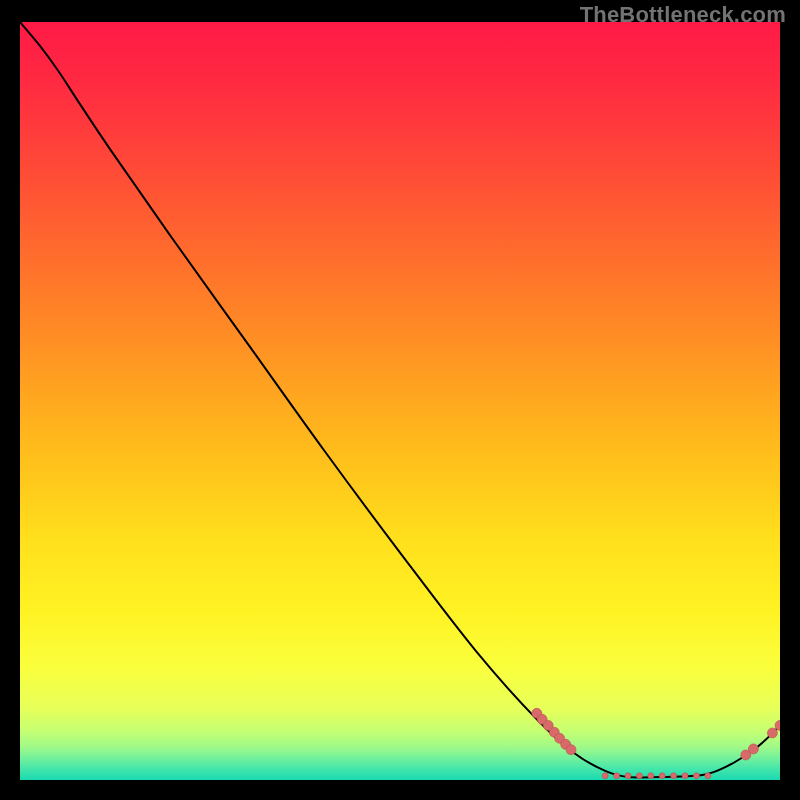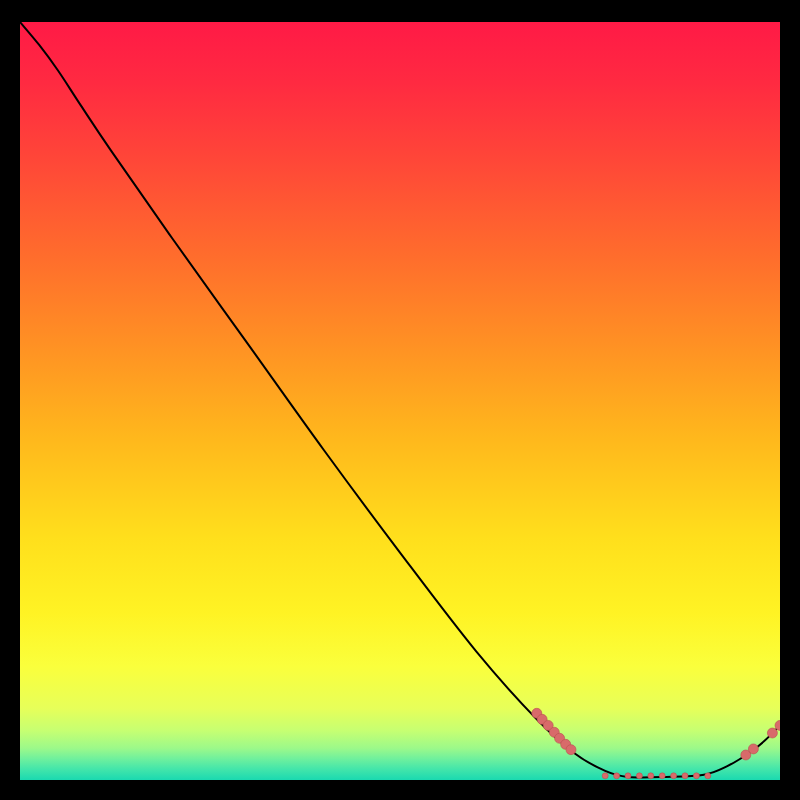--- a/index.html
+++ b/index.html
@@ -33,20 +33,21 @@
     top: 22px;
     width: 760px;
     height: 758px;
   }
   svg { display: block; }
 </style>
 </head>
 <body>
 <div class="frame">
 
+  <div class="watermark">TheBottleneck.com</div>
 
   <div class="plot">
     <svg id="svg" width="760" height="758" viewBox="0 0 760 758" preserveAspectRatio="none">
       <defs>
         <linearGradient id="bg" x1="0" y1="0" x2="0" y2="1">
         <stop offset="0%" stop-color="#ff1a46"></stop>
             <stop offset="8%" stop-color="#ff2a41"></stop>
             <stop offset="18%" stop-color="#ff4638"></stop>
             <stop offset="30%" stop-color="#ff6a2d"></stop>
             <stop offset="42%" stop-color="#ff8f24"></stop>

